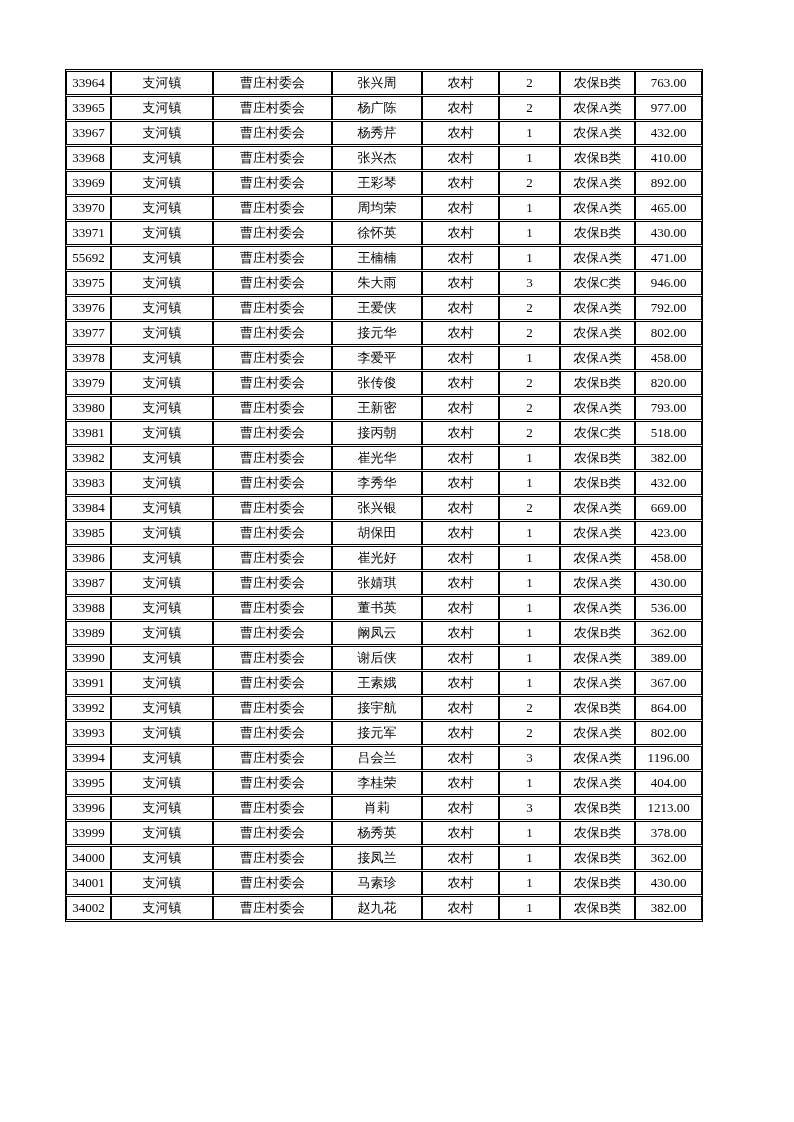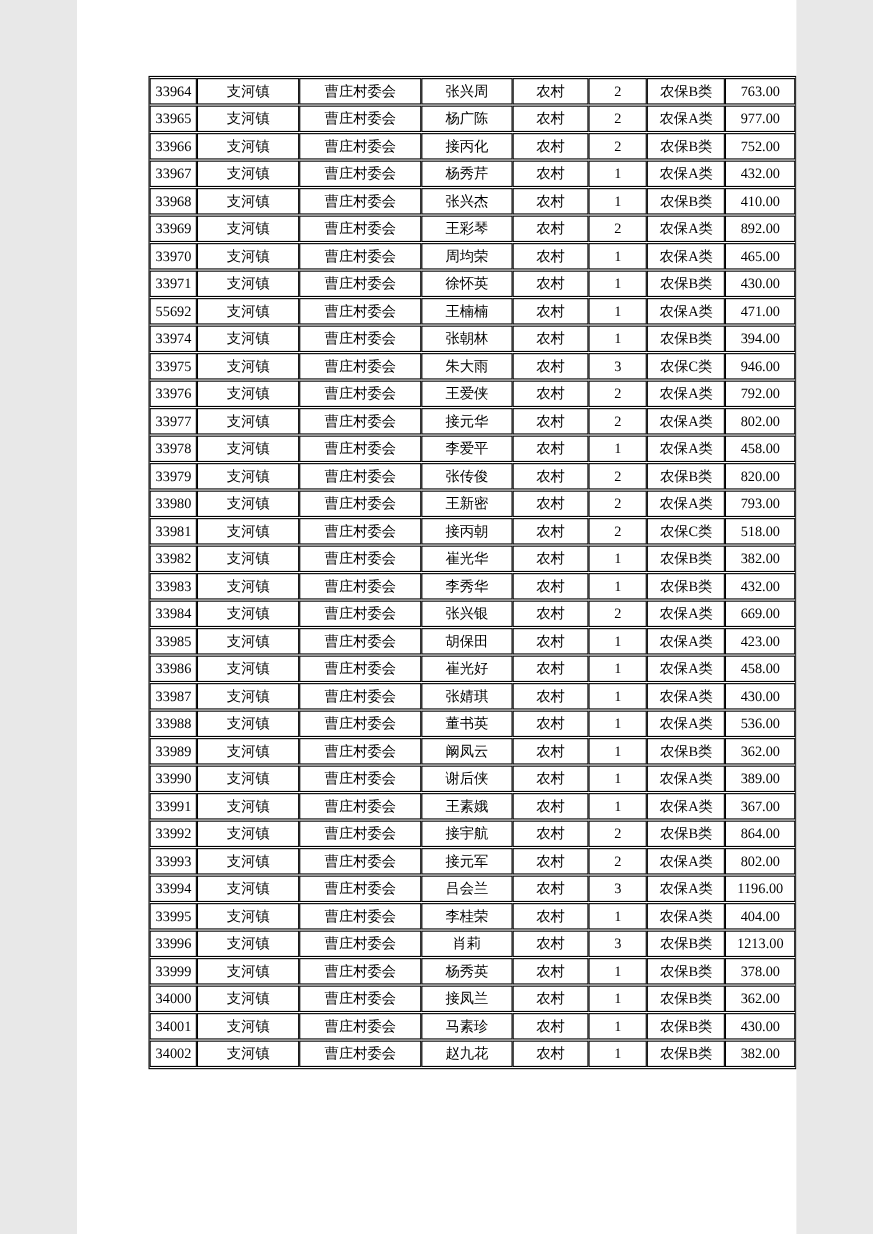--- a/index.html
+++ b/index.html
@@ -1,19 +1,19 @@
 <!DOCTYPE html>
 <html><head>
 <meta charset="utf-8">
 <style>
   * { box-sizing: border-box; margin: 0; padding: 0; }
   html, body { background: #e8e8e8; }
   .page {
     position: relative;
-    width: 654px;
+    width: 794px;
     height: 1122px;
     background: #ffffff;
     font-family: "Liberation Serif", "DejaVu Serif", serif;
     color: #000000;
     overflow: hidden;
     margin: 0 auto;
   }
   table.roster {
     position: absolute;
     left: 65px;
@@ -74,30 +74,20 @@
           <td>33965</td>
           <td>支河镇</td>
           <td>曹庄村委会</td>
           <td>杨广陈</td>
           <td>农村</td>
           <td>2</td>
           <td>农保A类</td>
           <td>977.00</td>
         </tr>
         <tr>
-          <td>33966</td>
-          <td>支河镇</td>
-          <td>曹庄村委会</td>
-          <td>接丙化</td>
-          <td>农村</td>
-          <td>2</td>
-          <td>农保B类</td>
-          <td>752.00</td>
-        </tr>
-        <tr>
           <td>33967</td>
           <td>支河镇</td>
           <td>曹庄村委会</td>
           <td>杨秀芹</td>
           <td>农村</td>
           <td>1</td>
           <td>农保A类</td>
           <td>432.00</td>
         </tr>
         <tr>
@@ -142,30 +132,20 @@
         </tr>
         <tr>
           <td>55692</td>
           <td>支河镇</td>
           <td>曹庄村委会</td>
           <td>王楠楠</td>
           <td>农村</td>
           <td>1</td>
           <td>农保A类</td>
           <td>471.00</td>
-        </tr>
-        <tr>
-          <td>33974</td>
-          <td>支河镇</td>
-          <td>曹庄村委会</td>
-          <td>张朝林</td>
-          <td>农村</td>
-          <td>1</td>
-          <td>农保B类</td>
-          <td>394.00</td>
         </tr>
         <tr>
           <td>33975</td>
           <td>支河镇</td>
           <td>曹庄村委会</td>
           <td>朱大雨</td>
           <td>农村</td>
           <td>3</td>
           <td>农保C类</td>
           <td>946.00</td>

